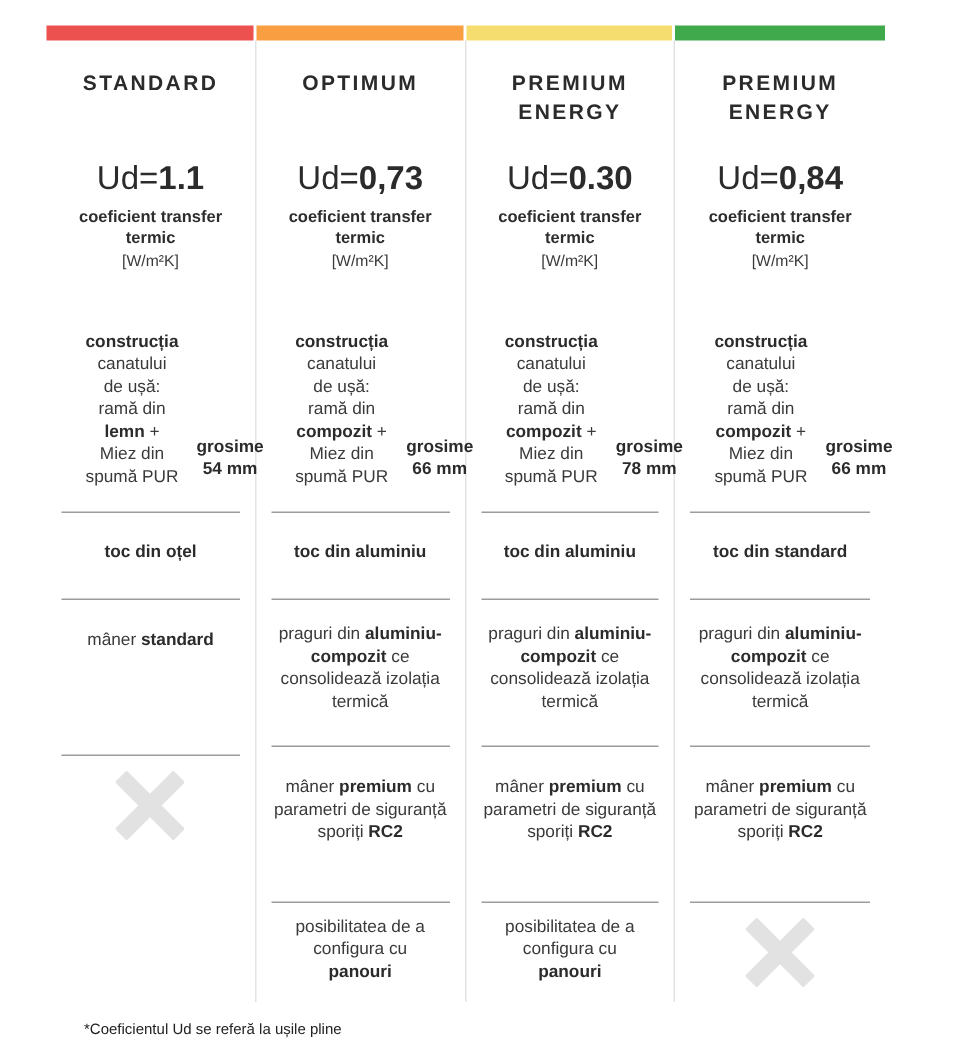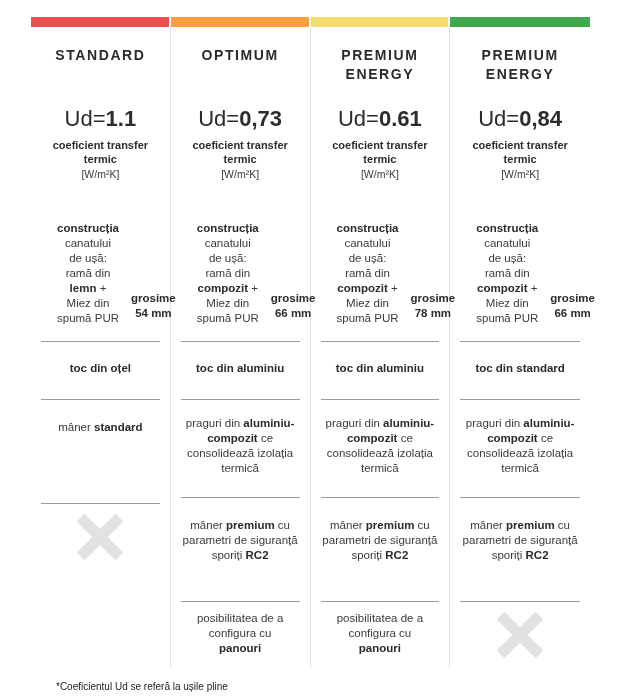--- a/index.html
+++ b/index.html
@@ -143,21 +143,21 @@
     </div>
   </div>
 
   <div class="col">
     <div class="bar" style="background: rgb(246, 221, 111);"></div>
     <div class="col-body">
       <div class="sec sec-head">
         <div class="title-wrap">
           <div class="title">PREMIUM ENERGY</div>
         </div>
-        <div class="ud"><span class="ud-pre">Ud=</span><span class="ud-num">0.61</span></div>
+        <div class="ud"><span class="ud-pre">Ud=</span><span class="ud-num">0.30</span></div>
         <div class="coef">
           <div class="coef-label">coeficient transfer termic</div>
           <div class="coef-unit">[W/m²K]</div>
         </div>
       </div>
       <div class="sec sec-construct">
         <div class="rule"></div>
         <p class="txt construct"><b>construcția</b><span> canatului de ușă: ramă din </span><b>compozit</b><span> + Miez din spumă PUR</span></p>
         <p class="txt grosime">
             <span class="blk">grosime</span>

